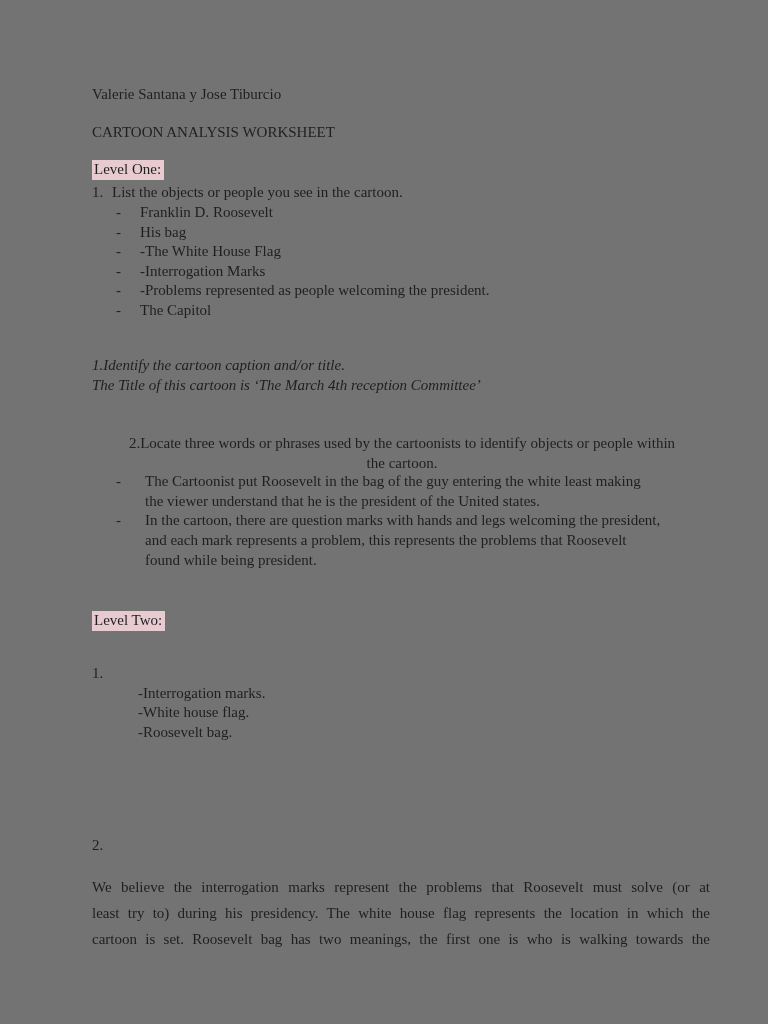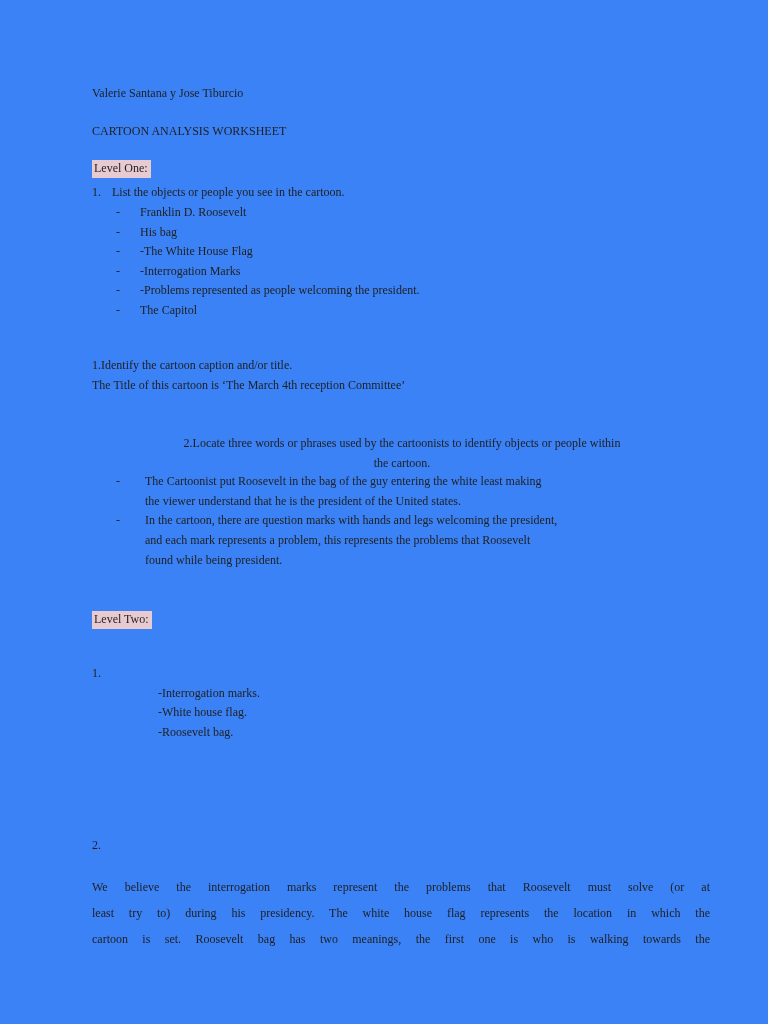--- a/index.html
+++ b/index.html
@@ -1,22 +1,22 @@
 <!DOCTYPE html>
 <html><head>
 <meta charset="utf-8">
 <style>
   html, body { margin: 0; padding: 0; background: #ffffff; }
   .page {
     position: relative;
     width: 768px;
     height: 1024px;
-    background: #3b82f6;
+    background: #737373;
     font-family: "Liberation Serif", serif;
-    font-size: 12px;
+    font-size: 15px;
     color: #1f1f1f;
     overflow: hidden;
   }
   .abs { position: absolute; left: 92px; width: 620px; }
   .pre { white-space: pre-line; }
   .lh2 { line-height: 19.7px; }
   .hl {
     display: inline-block;
     background: #e8cbd1;
     padding: 1px 3px 2px 2px;
@@ -25,21 +25,21 @@
   .dash-row { display: flex; line-height: 19.5px; }
   .dash-row .dash { margin-left: 24px; width: 24px; flex: 0 0 24px; }
   
   .bullet-row { display: flex; line-height: 19.7px; }
   .bullet-row .dash { margin-left: 24px; width: 29px; flex: 0 0 29px; }
   .bullet-row .btxt { flex: 1; }
   
   .num-row { display: flex; line-height: 19.5px; }
   .num-row .num  { width: 20px; flex: 0 0 20px; }
   .num-row .num2 { width: 46px; flex: 0 0 46px; }
-  .sub-answers { margin-left: 66px; line-height: 19.5px; }
+  .sub-answers { margin-left: 46px; line-height: 19.5px; }
   .just-para {
     margin-left: 0;
     margin-top: 18px;
     width: 618px;
     line-height: 26px;
     white-space: pre-line;
     text-align: justify;
     text-align-last: justify;
   }
 </style>
@@ -81,21 +81,21 @@
     <div class="dash-row">
       <span class="dash">-</span>
       <span>-Problems represented as people welcoming the president.</span>
     </div>
     <div class="dash-row">
       <span class="dash">-</span>
       <span>The Capitol</span>
     </div>
   </div>
 
-  <div class="abs pre lh2" style="top:356px;">1.Identify the cartoon caption and/or title.
+  <div class="abs pre lh2" style="top:356px;font-style:italic;">1.Identify the cartoon caption and/or title.
 The Title of this cartoon is ‘The March 4th reception Committee’</div>
 
   <div class="abs pre lh2" style="top:434px;text-align:center;">2.Locate three words or phrases used by the cartoonists to identify objects or people within
 the cartoon.</div>
 
   <div class="abs" style="top:472px;">
     <div class="bullet-row">
       <span class="dash">-</span>
       <span class="btxt pre">The Cartoonist put Roosevelt in the bag of the guy entering the white least making
 the viewer understand that he is the president of the United states.</span>

